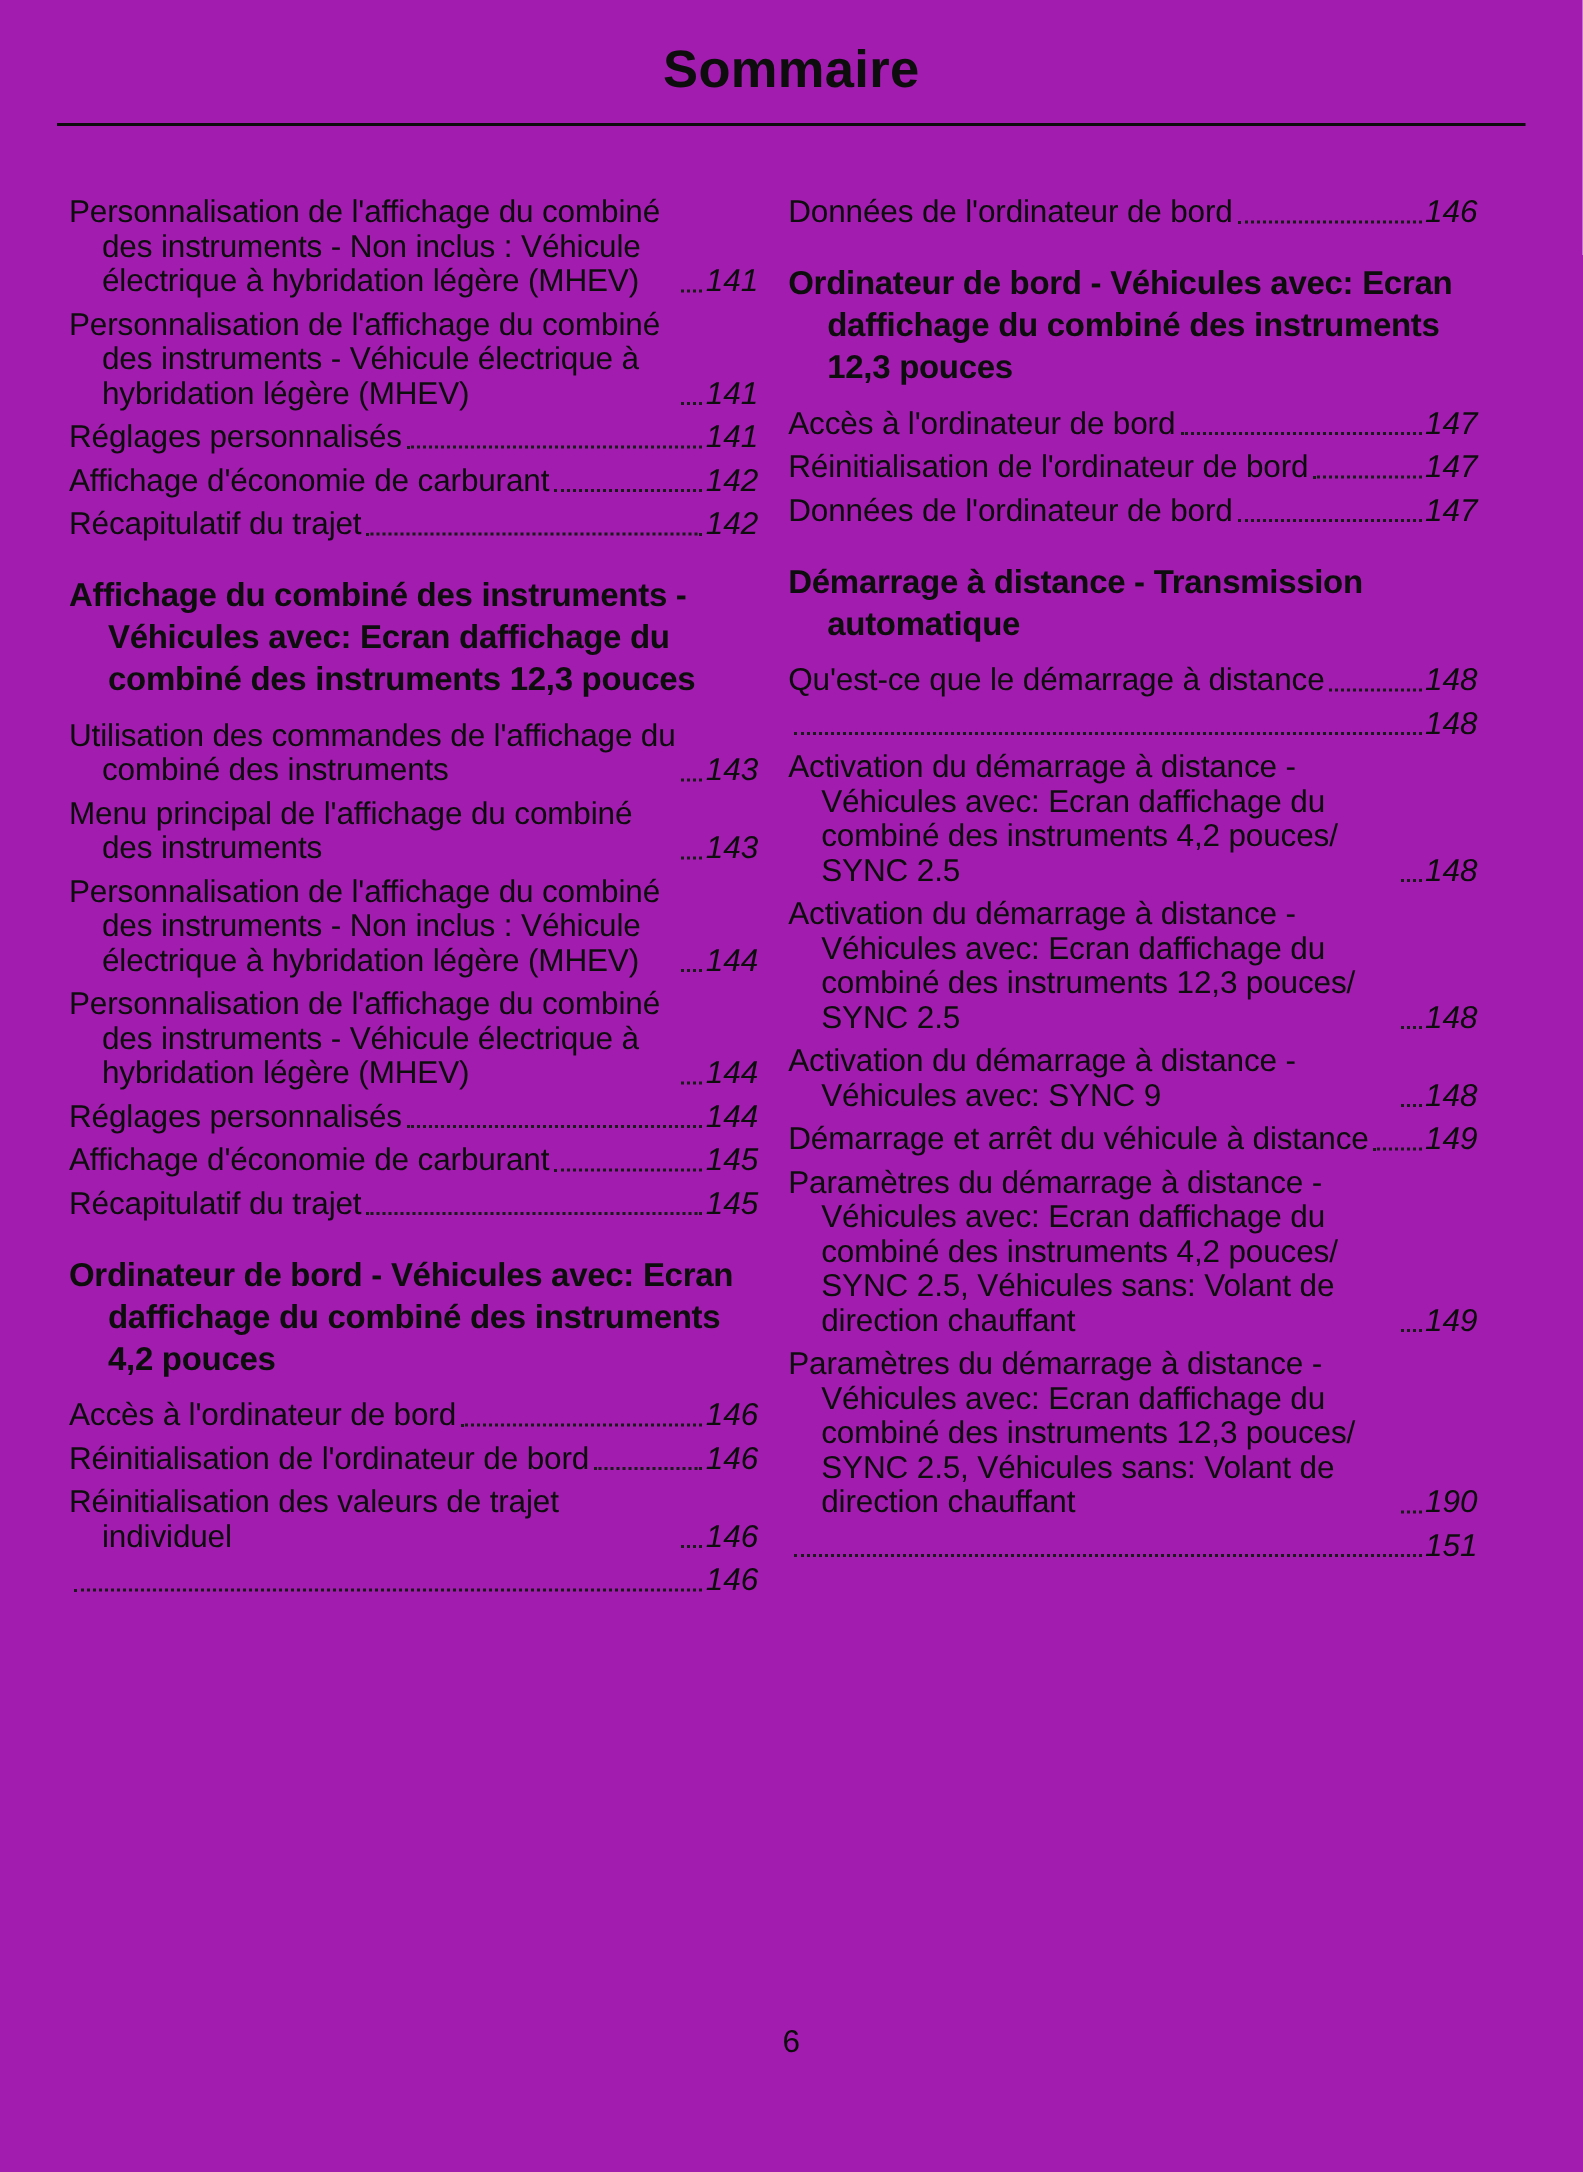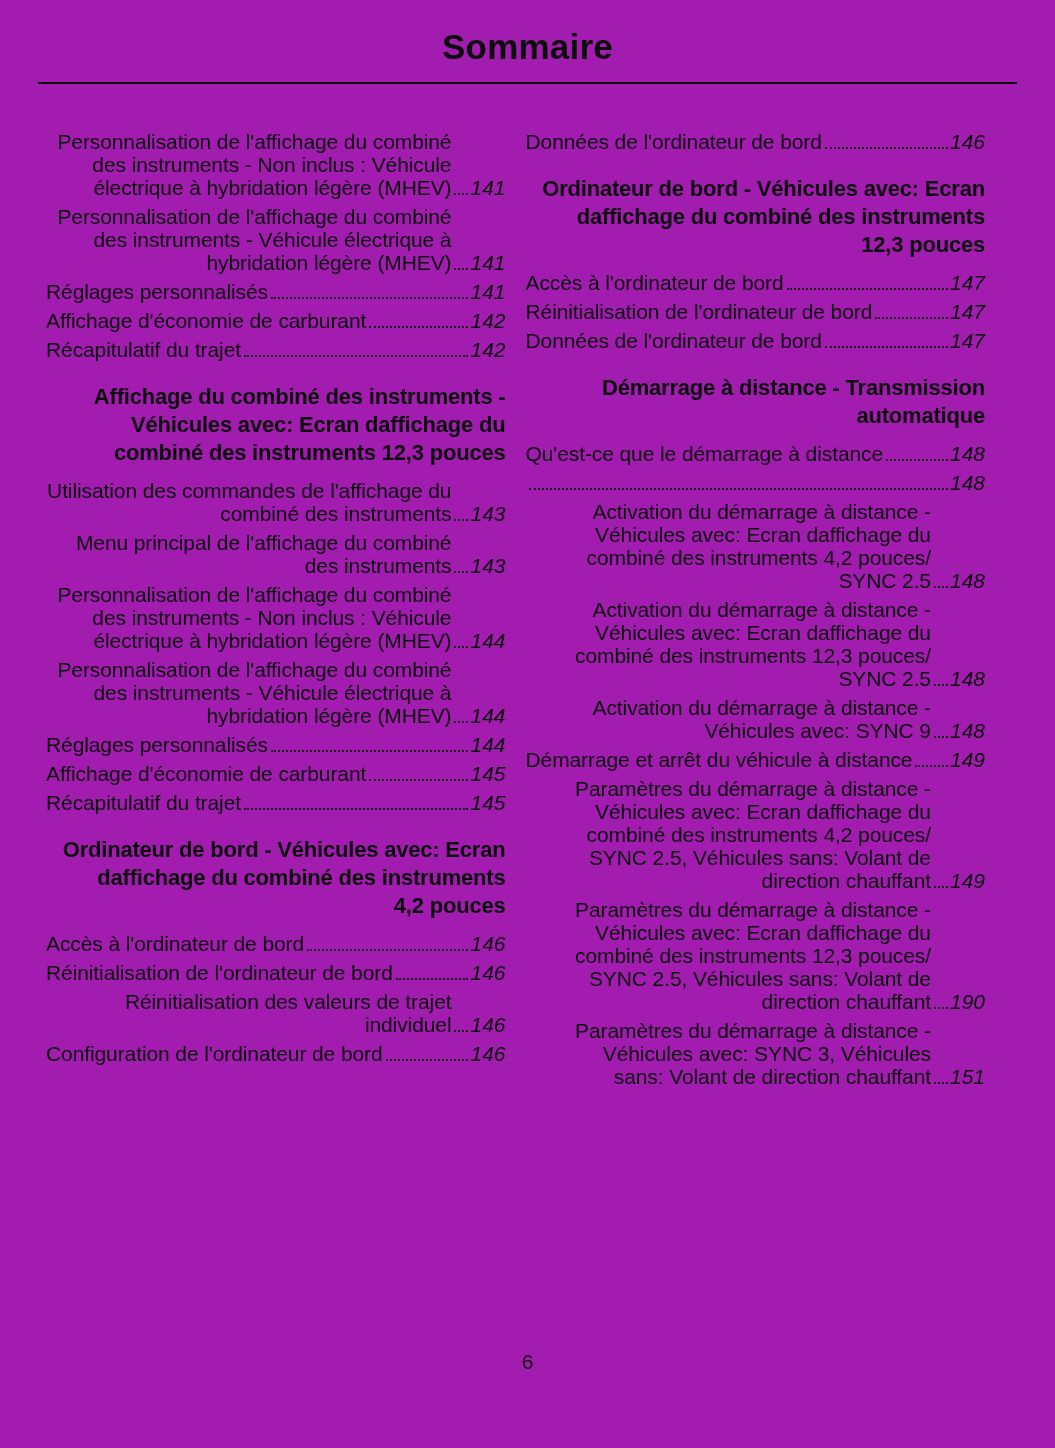--- a/index.html
+++ b/index.html
@@ -31,21 +31,20 @@
   .rule {
     margin: 14px 38px 0 38px;
     border-top: 2px solid #0d0d0d;
     height: 0;
   }
   .columns {
     display: flex;
     gap: 20px;
     margin: 46px 70px 0 46px;
     align-items: flex-start;
-    text-align: right;
   }
   .col {
     flex: 1 1 0;
     min-width: 0;
   }
   .toc-entry {
     display: flex;
     align-items: flex-end;
     margin: 0 0 6px 0;
     font-size: 21px;
@@ -170,21 +169,20 @@
           <span class="entry-text">Réinitialisation de l'ordinateur de bord</span>
           <span class="leader"></span>
           <span class="entry-page">146</span>
         </div>
         <div class="toc-entry">
           <span class="entry-text">Réinitialisation des valeurs de trajet individuel</span>
           <span class="leader"></span>
           <span class="entry-page">146</span>
         </div>
         <div class="toc-entry">
-          <span class="entry-text">Configuration de l'ordinateur de bord</span>
           <span class="leader"></span>
           <span class="entry-page">146</span>
         </div>
       </div>
     <div class="col">
         <div class="toc-entry">
           <span class="entry-text">Données de l'ordinateur de bord</span>
           <span class="leader"></span>
           <span class="entry-page">146</span>
         </div>
@@ -238,21 +236,20 @@
           <span class="entry-text">Paramètres du démarrage à distance - Véhicules avec: Ecran daffichage du combiné des instruments 4,2 pouces/ SYNC 2.5, Véhicules sans: Volant de direction chauffant</span>
           <span class="leader"></span>
           <span class="entry-page">149</span>
         </div>
         <div class="toc-entry">
           <span class="entry-text">Paramètres du démarrage à distance - Véhicules avec: Ecran daffichage du combiné des instruments 12,3 pouces/ SYNC 2.5, Véhicules sans: Volant de direction chauffant</span>
           <span class="leader"></span>
           <span class="entry-page">190</span>
         </div>
         <div class="toc-entry">
-          <span class="entry-text">Paramètres du démarrage à distance - Véhicules avec: SYNC 3, Véhicules sans: Volant de direction chauffant</span>
           <span class="leader"></span>
           <span class="entry-page">151</span>
         </div>
       </div>
   </div>
 
   <div class="footer-page">6</div>
 
 </div>
 

